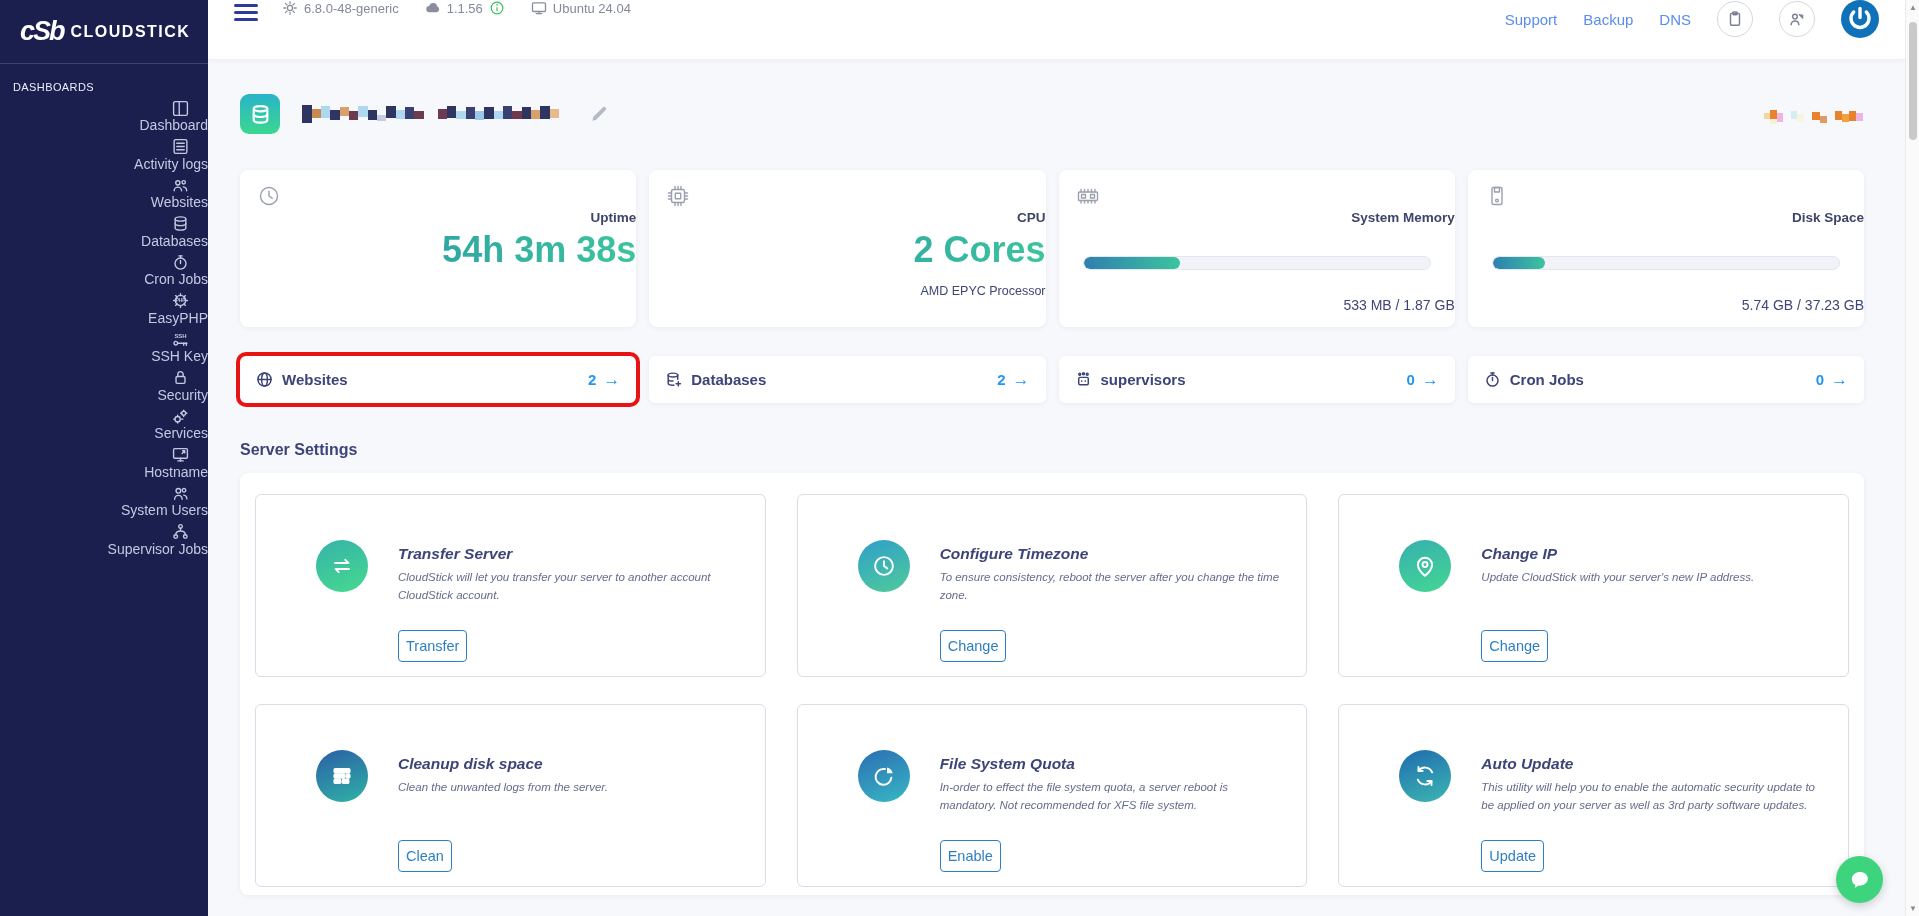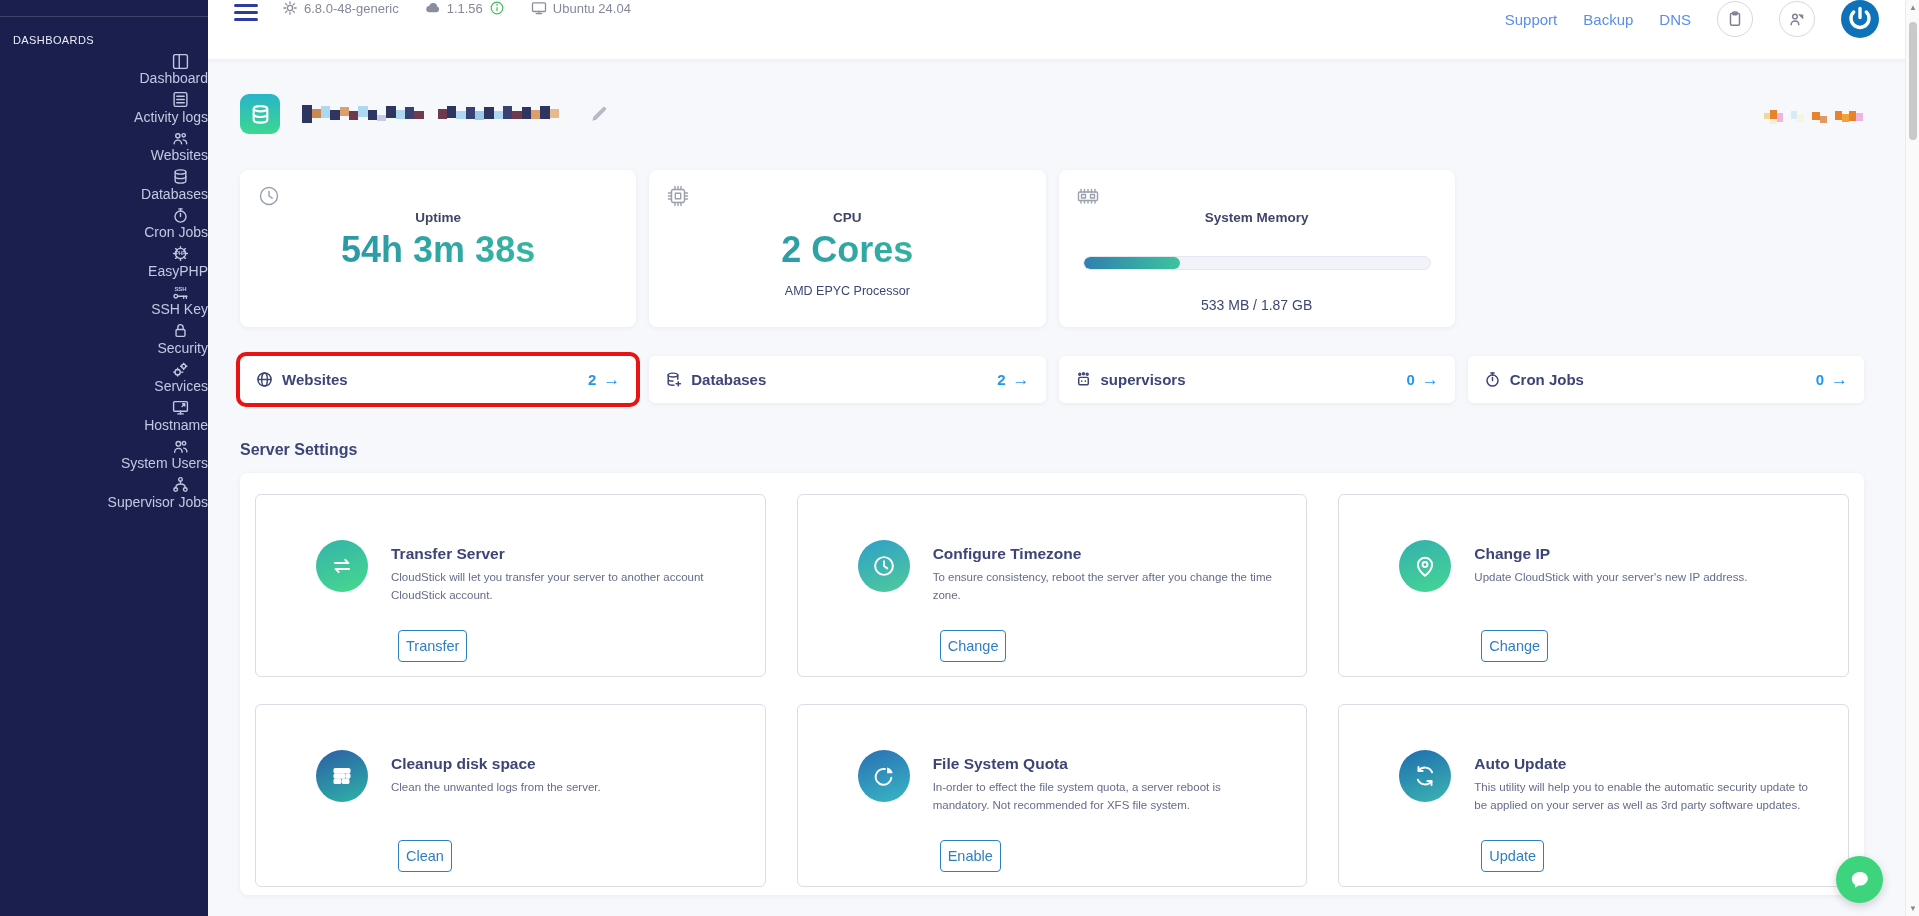--- a/index.html
+++ b/index.html
@@ -43,21 +43,21 @@
   .db-badge { width:40px; height:40px; border-radius:9px; background:linear-gradient(180deg,#29b4c8,#3bd890);
               display:flex; align-items:center; justify-content:center; }
   .db-badge svg { width:21px; height:21px; stroke:#fff; fill:none; stroke-width:1.6; }
   .name-mosaic { margin-left:22px; }
   .pencil { margin-left:16px; cursor:pointer; }
   .corner-mosaic { margin-left:auto; margin-top:6px; }
 
   
   .stats-grid { margin-top:36px; display:grid; grid-template-columns:repeat(4,1fr); gap:13px; }
   .stat-card { position:relative; height:157px; background:#fff; border-radius:8px;
-               box-shadow:0 1px 5px rgba(25,30,80,.06); text-align:center; }
+               box-shadow:0 1px 5px rgba(25,30,80,.06); text-align:right; }
   .stat-icon { position:absolute; left:17px; top:14px; }
   .stat-icon svg { width:24px; height:24px; stroke:#9aa0ae; fill:none; stroke-width:1.4; stroke-linecap:round; stroke-linejoin:round; }
   .stat-label { padding-top:40px; font-size:13.5px; font-weight:bold; color:#3e4569; }
   .stat-value { margin-top:4px; font-size:36px; font-weight:bold;
                 background:linear-gradient(90deg,#2489ab,#3cc49d);
                 -webkit-background-clip:text; background-clip:text; color:transparent; }
   .stat-sub { margin-top:13px; font-size:12.5px; color:#3d4674; }
   .bar { margin:31px 24px 0; height:14px; background:#f1f3f9; border:1px solid #e4e7f0; border-radius:8px; overflow:hidden; }
   .bar-fill { height:100%; border-radius:8px; background:linear-gradient(90deg,#2f7fb0,#3cc49e); }
   .stat-io { margin-top:27px; font-size:14px; color:#3d4674; }
@@ -79,36 +79,40 @@
   .s-card { position:relative; border:1px solid #dadde6; border-radius:6px; height:183px; background:#fff; }
   .s-icon { position:absolute; left:60px; top:45px; width:52px; height:52px; border-radius:50%;
             display:flex; align-items:center; justify-content:center; }
   .s-icon svg { width:26px; height:26px; stroke:#fff; fill:none; stroke-width:1.8; stroke-linecap:round; stroke-linejoin:round; }
   .grad-a { background:linear-gradient(160deg,#35b3a9,#47d98f); }
   .grad-b { background:linear-gradient(160deg,#2f9fc9,#4fcb9a); }
   .grad-c { background:linear-gradient(160deg,#35b0ae,#45d693); }
   .grad-d { background:linear-gradient(160deg,#2b5ea6,#2fb3a6); }
   .grad-e { background:linear-gradient(160deg,#2b6fb4,#38b7c4); }
   .grad-f { background:linear-gradient(160deg,#1f6cae,#3cb6b2); }
-  .s-text { position:absolute; left:135px; top:50px; right:26px; }
+  .s-text { position:absolute; left:142px; top:50px; right:26px;font-style:italic; }
   .s-title { font-size:15.5px; font-weight:800; color:#3d4478; }
   .s-desc { margin-top:6px; font-size:11.5px; color:#666b8c; line-height:1.55; max-width:345px; }
   .s-btn { position:absolute; left:142px; bottom:14px; border:1px solid #2e7fc2; color:#2e7fc2;
            background:#fff; border-radius:4px; padding:7px 7px; font-size:14.5px; cursor:pointer;
            font-family:"Liberation Sans",sans-serif; }
 
   
   .chat-bubble { position:absolute; right:36px; bottom:13px; width:47px; height:47px; border-radius:50%;
                  background:#3ed47e; box-shadow:0 3px 10px rgba(0,0,0,.18); cursor:pointer; z-index:9;
                  display:flex; align-items:center; justify-content:center; }
 </style>
 </head>
 <body>
 
 <div class="sidebar">
+  <div class="logo-row">
+    <span class="logo-mono">cSb</span>
+    <span class="logo-text">CLOUDSTICK</span>
+  </div>
   <div class="side-divider"></div>
   <div class="section-label">DASHBOARDS</div>
 
   <div class="nav-item">
     <span class="nav-ic">
         <svg viewBox="0 0 16 16">
           <rect x="1.5" y="1.5" width="13" height="13" rx="1.5"></rect>
           <line x1="6.8" y1="1.5" x2="6.8" y2="14.5"></line>
         </svg>
       </span>
@@ -383,20 +387,32 @@
             <rect x="5.5" y="10.5" width="4" height="3.5"></rect>
             <rect x="14.5" y="10.5" width="4" height="3.5"></rect>
             <path d="M5 5.5V8M8.5 5.5V8M12 5.5V8M15.5 5.5V8M19 5.5V8M5 16.5V19M8.5 16.5V19M12 16.5V19M15.5 16.5V19M19 16.5V19"></path>
           </svg></span>
       <div class="stat-label">System Memory</div>
       <div class="bar">
           <div class="bar-fill" style="width: 28%;"></div>
         </div>
       <div class="stat-io">533 MB / 1.87 GB</div>
     </div>
+    <div class="stat-card">
+      <span class="stat-icon"><svg viewBox="0 0 24 24">
+            <rect x="7" y="3.5" width="10" height="17" rx="1.5"></rect>
+            <rect x="9.5" y="3.5" width="5" height="4.5"></rect>
+            <circle cx="12" cy="16.5" r="1.4"></circle>
+          </svg></span>
+      <div class="stat-label">Disk Space</div>
+      <div class="bar">
+          <div class="bar-fill" style="width: 15%;"></div>
+        </div>
+      <div class="stat-io">5.74 GB / 37.23 GB</div>
+    </div>
   </div>
 
   <div class="quick-grid">
     <div class="q-card highlight">
       <span class="q-ic">
           <svg viewBox="0 0 16 16">
             <circle cx="8" cy="8" r="6.2"></circle>
             <ellipse cx="8" cy="8" rx="2.7" ry="6.2"></ellipse>
             <line x1="1.8" y1="8" x2="14.2" y2="8"></line>
           </svg>

